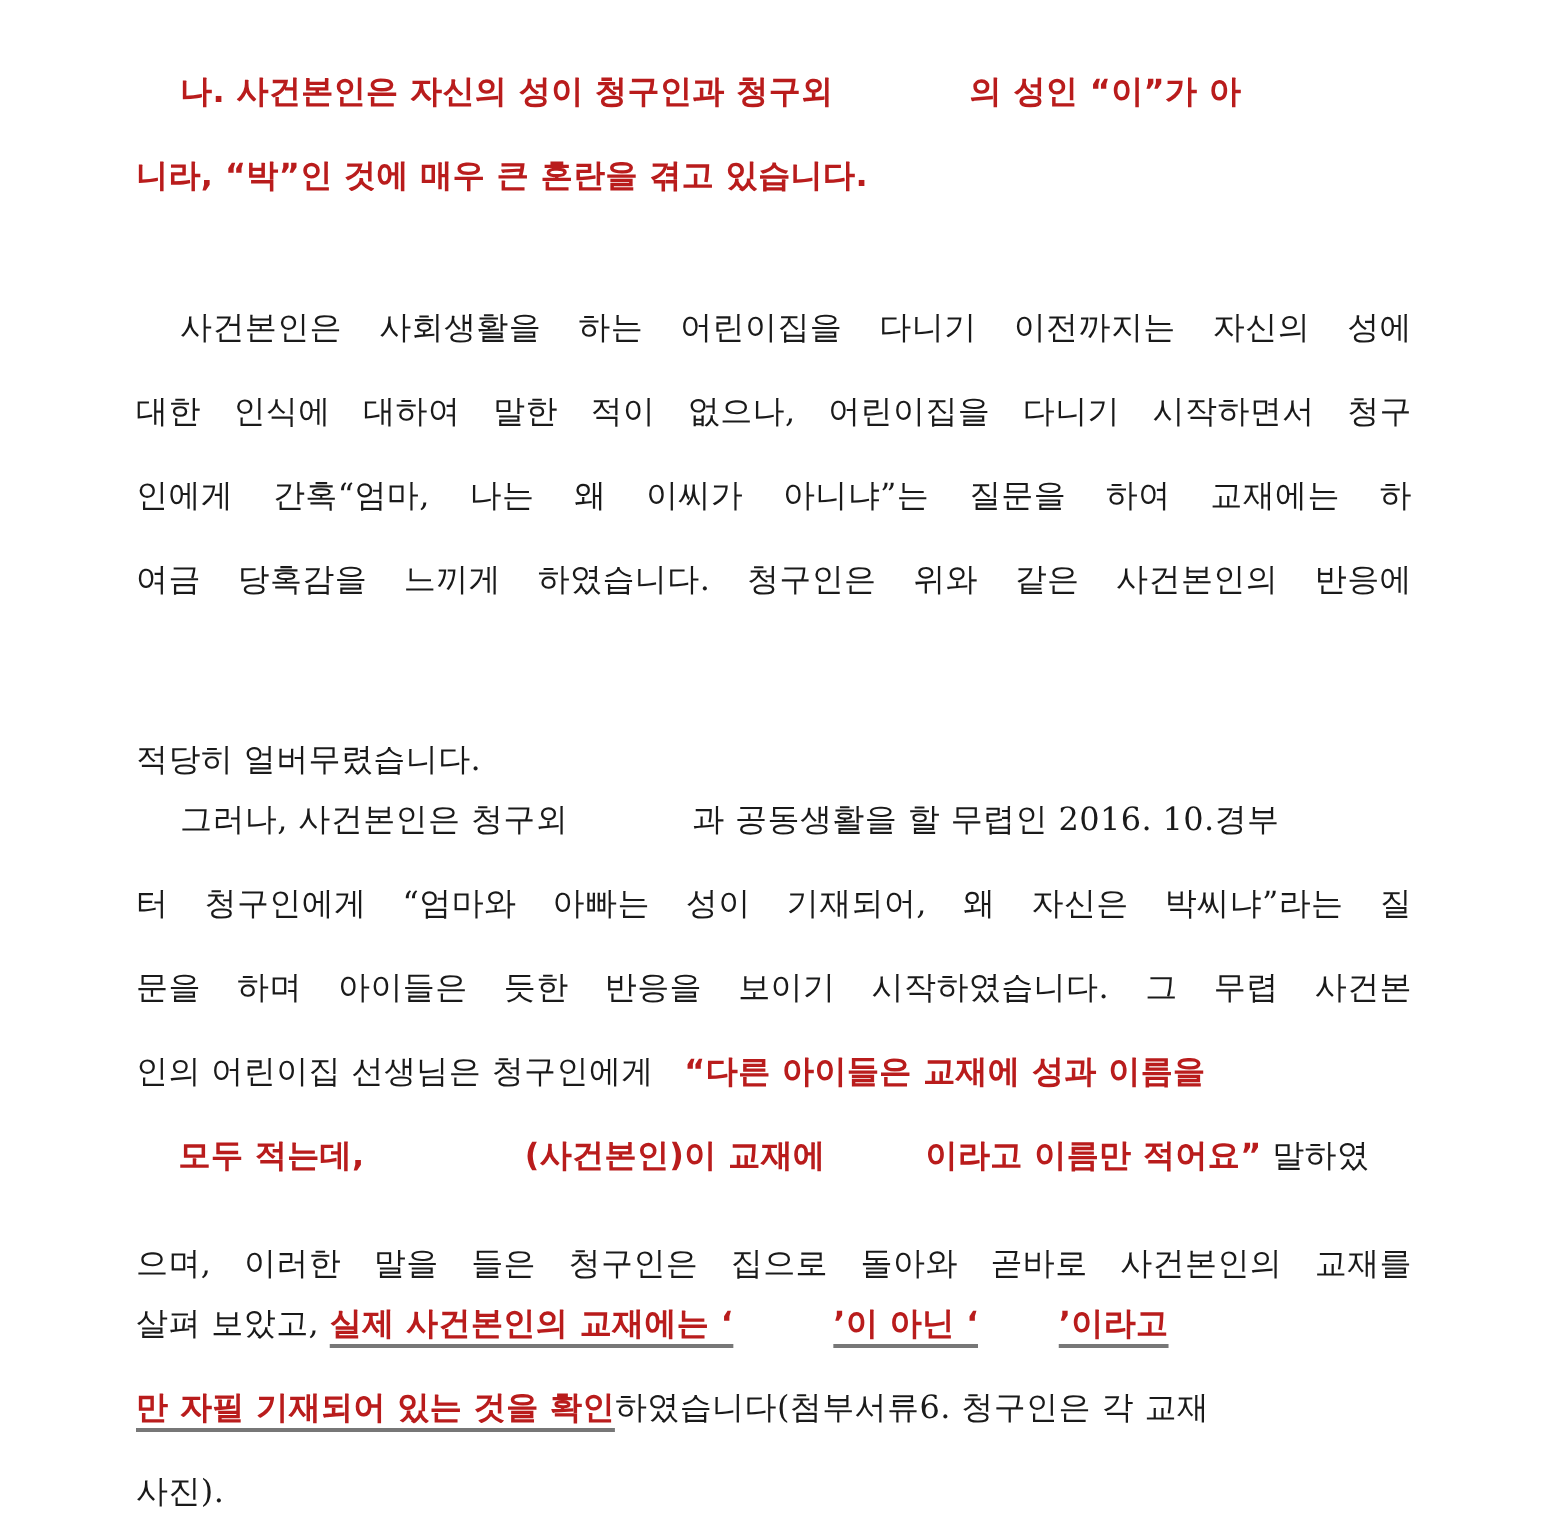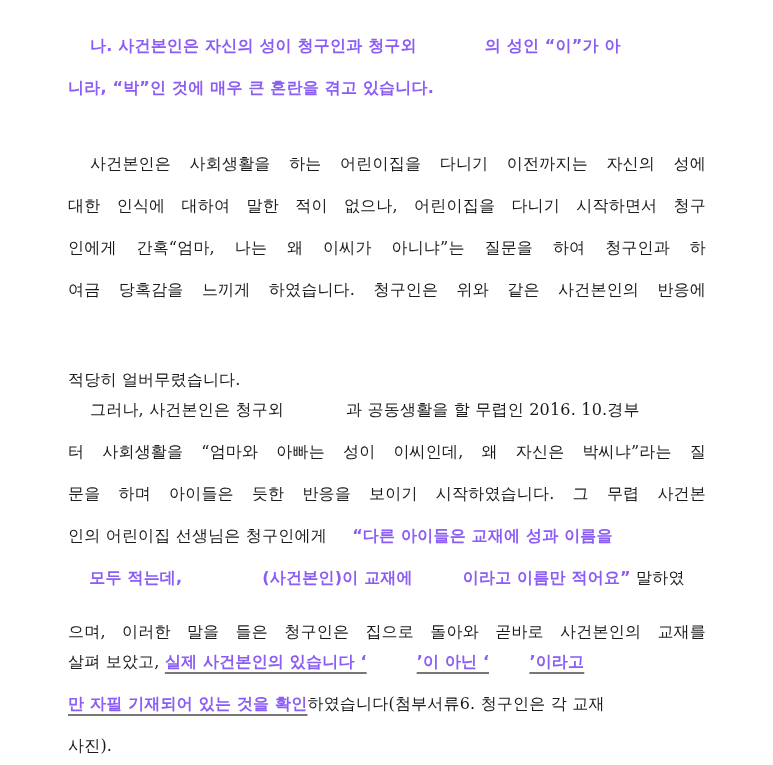--- a/index.html
+++ b/index.html
@@ -2,54 +2,54 @@
 <html><head>
 <meta charset="utf-8">
 <style>
   html, body { margin:0; padding:0; background:#ffffff; }
   body { width:773px; height:765px; overflow:hidden; position:relative;
          font-family: "DejaVu Serif", "Liberation Serif", serif; color:#1a1a1a; }
   .line { position:absolute; left:68px; width:638px; height:28px; font-size:16px;
           line-height:28px; white-space:nowrap; letter-spacing:0.2px; }
   .just { text-align:justify; text-align-last:justify; }
   .indent { left:90px; width:616px; }
-  .b { font-family:"DejaVu Sans", "Liberation Sans", sans-serif; font-weight:bold; color:#8b5cf6; }
+  .b { font-family:"DejaVu Sans", "Liberation Sans", sans-serif; font-weight:bold; color:#b91c1c; }
   .u { text-decoration:underline; text-decoration-color:#777; text-decoration-thickness:2px; text-underline-offset:5px; }
   .redact { display:inline-block; background:#ffffff; }
 </style>
 </head>
 <body>
 
 <div class="line b" style="top:32px; left:90px;">
   <span>나. 사건본인은 자신의 성이 청구인과 청구외</span><span class="redact" style="width:68px;">&nbsp;</span><span>의 성인 “이”가 아</span>
 </div>
 <div class="line b" style="top:74px;">
   <span>니라, “박”인 것에 매우 큰 혼란을 겪고 있습니다.</span>
 </div>
 
 <div class="line just indent" style="top:150px;">사건본인은 사회생활을 하는 어린이집을 다니기 이전까지는 자신의 성에</div>
 <div class="line just" style="top:192px;">대한 인식에 대하여 말한 적이 없으나, 어린이집을 다니기 시작하면서 청구</div>
-<div class="line just" style="top:234px;">인에게 간혹“엄마, 나는 왜 이씨가 아니냐”는 질문을 하여 청구인과 하</div>
+<div class="line just" style="top:234px;">인에게 간혹“엄마, 나는 왜 이씨가 아니냐”는 질문을 하여 교재에는 하</div>
 <div class="line just" style="top:276px;">여금 당혹감을 느끼게 하였습니다. 청구인은 위와 같은 사건본인의 반응에</div>
 <div class="line" style="top:318px;margin-top:48px;">적당히 얼버무렸습니다.</div>
 
 <div class="line indent" style="top:396px;">
   <span>그러나, 사건본인은 청구외</span><span class="redact" style="width:62px;">&nbsp;</span><span>과 공동생활을 할 무렵인 2016. 10.경부</span>
 </div>
-<div class="line just" style="top:438px;">터 사회생활을 “엄마와 아빠는 성이 이씨인데, 왜 자신은 박씨냐”라는 질</div>
+<div class="line just" style="top:438px;">터 청구인에게 “엄마와 아빠는 성이 기재되어, 왜 자신은 박씨냐”라는 질</div>
 <div class="line just" style="top:480px;">문을 하며 아이들은 듯한 반응을 보이기 시작하였습니다. 그 무렵 사건본</div>
 <div class="line" style="top:522px;">
   <span>인의 어린이집 선생님은 청구인에게</span>
-  <span class="b" style="margin-left:20px;">“다른 아이들은 교재에 성과 이름을</span>
+  <span class="b" style="margin-left:10px;">“다른 아이들은 교재에 성과 이름을</span>
 </div>
 <div class="line" style="top:564px;text-align:center;">
   <span class="b">모두 적는데,</span><span class="redact" style="width:80px;">&nbsp;</span><span class="b">(사건본인)이 교재에</span><span class="redact" style="width:50px;">&nbsp;</span><span class="b">이라고 이름만 적어요”</span>
   <span>말하였</span>
 </div>
 <div class="line just" style="top:606px;margin-top:12px;">으며, 이러한 말을 들은 청구인은 집으로 돌아와 곧바로 사건본인의 교재를</div>
 <div class="line" style="top:648px;">
   <span>살펴 보았고,</span>
-  <span class="b u">실제 사건본인의 있습니다 ‘</span><span class="redact" style="width:50px;">&nbsp;</span><span class="b u">’이 아닌 ‘</span><span class="redact" style="width:40px;">&nbsp;</span><span class="b u">’이라고</span>
+  <span class="b u">실제 사건본인의 교재에는 ‘</span><span class="redact" style="width:50px;">&nbsp;</span><span class="b u">’이 아닌 ‘</span><span class="redact" style="width:40px;">&nbsp;</span><span class="b u">’이라고</span>
 </div>
 <div class="line" style="top:690px;">
   <span class="b u">만 자필 기재되어 있는 것을 확인</span><span>하였습니다(첨부서류6. 청구인은 각 교재</span>
 </div>
 <div class="line" style="top:732px;">사진).</div>
 
 </body></html>

